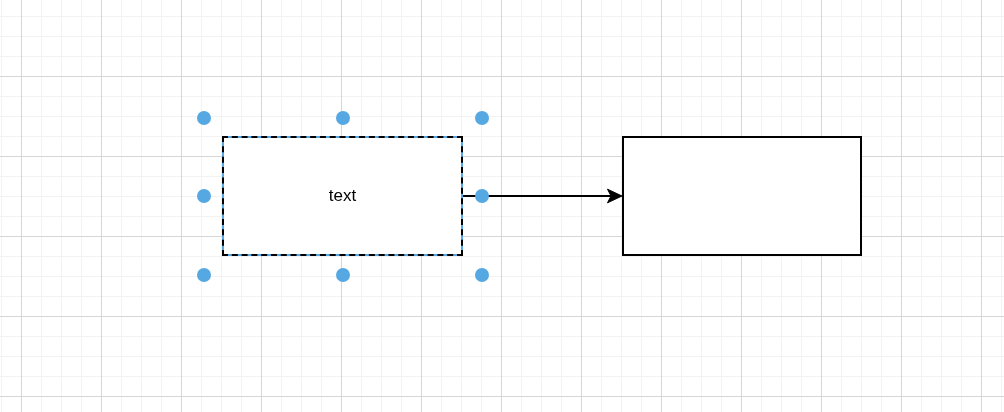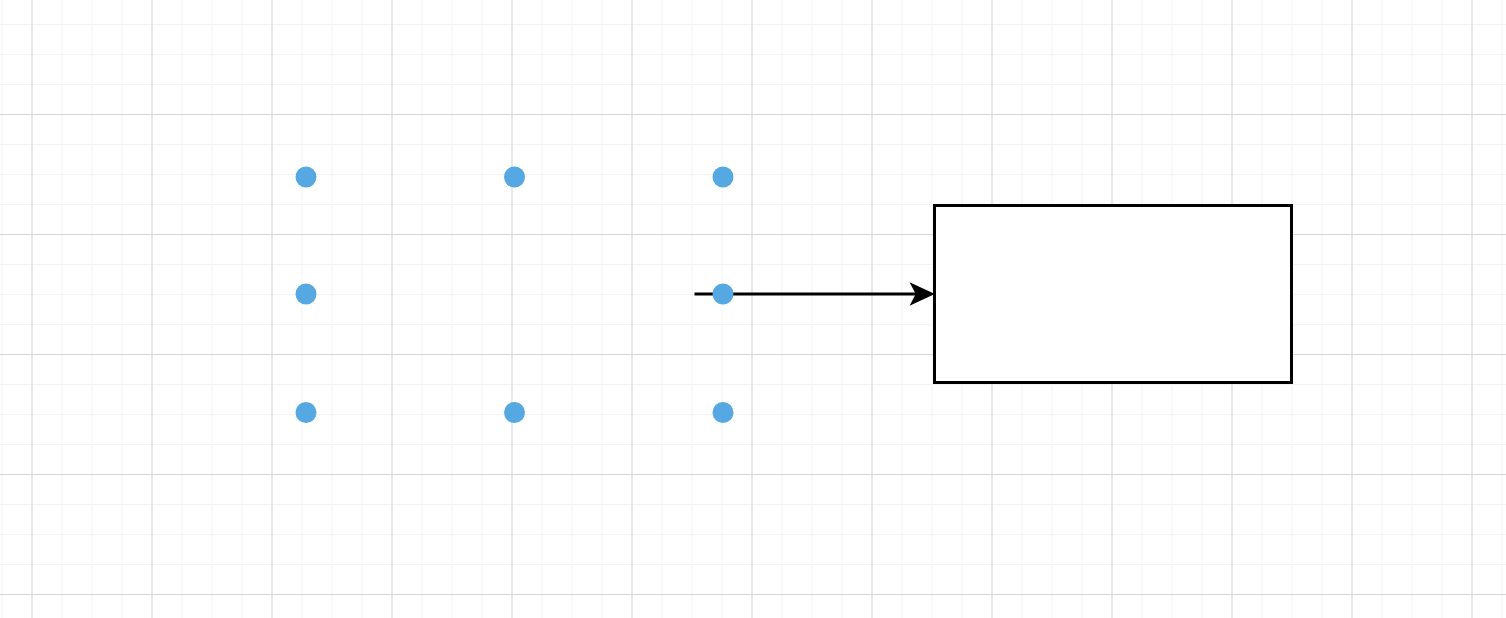--- a/index.html
+++ b/index.html
@@ -111,20 +111,24 @@
 
 <div class="canvas">
 
   <svg class="connector-svg" width="1004" height="412" viewBox="0 0 1004 412">
     <line x1="463" y1="196" x2="611" y2="196"></line>
     <polygon points="622,196 607.5,189.2 611,196 607.5,202.8"></polygon>
   </svg>
 
   <div class="shape target-shape"></div>
 
+  <div class="shape selected-shape">
+    <div class="selection-outline"></div>
+    <span class="shape-label">text</span>
+  </div>
 
   <div id="handles">
       <div class="handle handle-top-left"></div>
       <div class="handle handle-top-center"></div>
       <div class="handle handle-top-right"></div>
       <div class="handle handle-middle-left"></div>
       <div class="handle handle-middle-right"></div>
       <div class="handle handle-bottom-left"></div>
       <div class="handle handle-bottom-center"></div>
       <div class="handle handle-bottom-right"></div>

